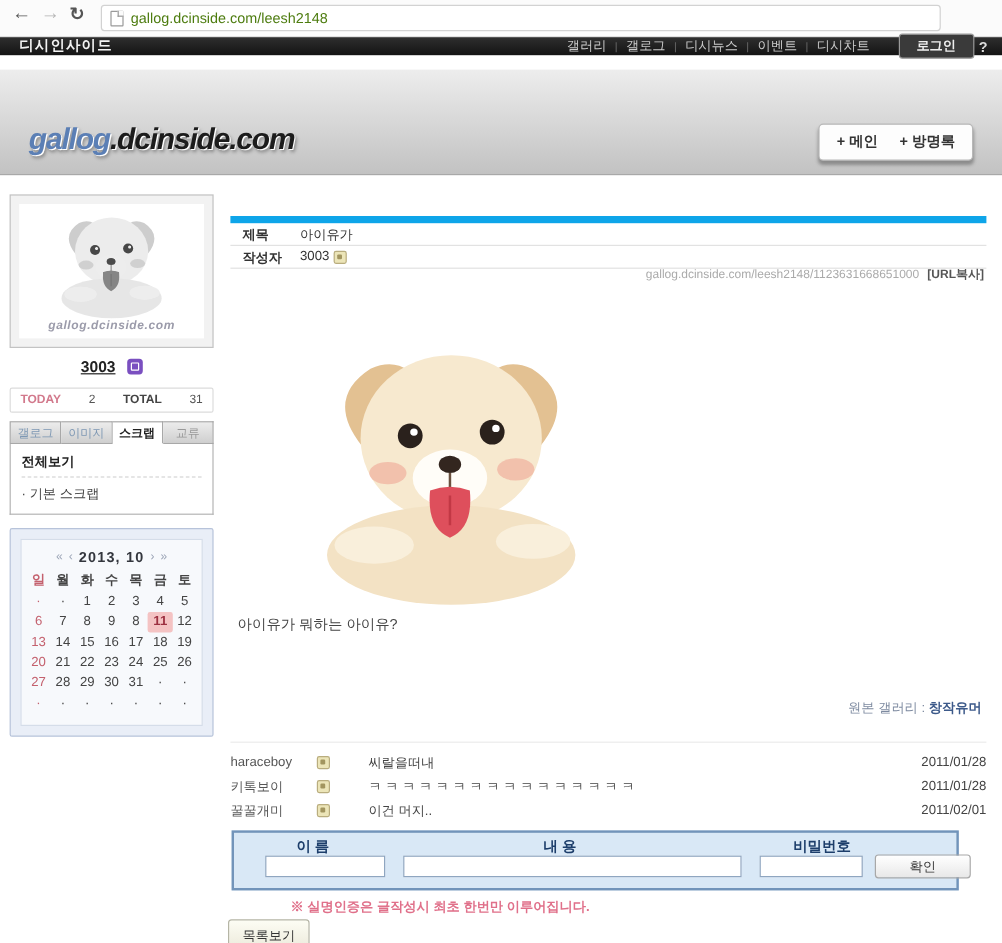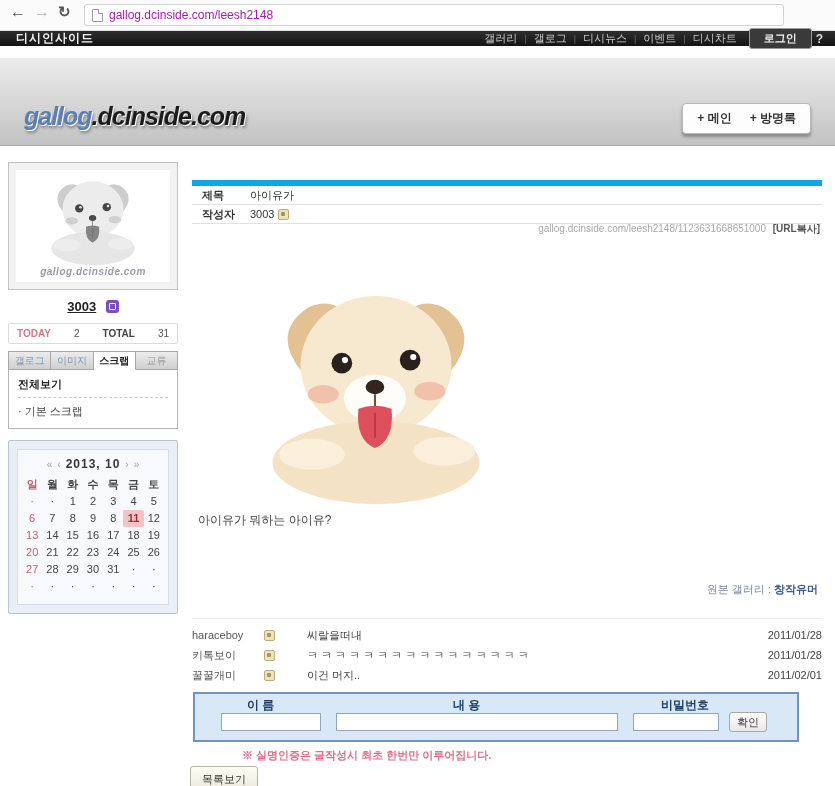--- a/index.html
+++ b/index.html
@@ -8,29 +8,29 @@
 
   
   .browser-bar { position:absolute; top:0; left:0; width:835px; height:31px; background:#fbfbfb; border-bottom:1px solid #dfdfdf; }
   .bb-icon { position:absolute; top:3px; font-size:16px; color:#555; cursor:pointer; }
   .bb-back { left:10px; }
   .bb-fwd { left:34px; color:#b5b5b5; }
   .bb-reload { left:58px; font-size:15px; font-weight:bold; }
   .url-box { position:absolute; left:84px; top:4px; width:700px; height:22px; background:#fff; border:1px solid #d2d2d2; border-radius:3px; display:flex; align-items:center; padding:0 7px; }
   .page-icon { width:11px; height:13px; border:1px solid #9a9a9a; border-radius:1px; margin-right:6px; position:relative; }
   .page-icon::after { content:""; position:absolute; right:-1px; top:-1px; width:4px; height:4px; background:#fbfbfb; border-left:1px solid #9a9a9a; border-bottom:1px solid #9a9a9a; }
-  .url-text { font-size:12px; color:#a21caf; }
+  .url-text { font-size:12px; color:#4d7c0f; }
 
   
   .topbar { position:absolute; top:31px; left:0; width:835px; height:15px; background:linear-gradient(#2e2e2e,#141414); display:flex; align-items:center; }
   .brand { margin-left:16px; color:#f2f2f2; font-size:12px; font-weight:bold; letter-spacing:1px; cursor:pointer; }
   .topnav { margin-left:auto; margin-right:12px; display:flex; align-items:center; gap:7px; font-size:11px; color:#c9c9c9; }
   .topnav .nav-item { cursor:pointer; }
   .topnav .sep { color:#6a6a6a; font-size:9px; }
-  .login-btn { border:1px solid #9a9a9a; border-radius:3px; background:#3a3a3a; color:#eee; font-size:11px; font-weight:bold; padding:2px 14px; margin-left:0; cursor:pointer; }
+  .login-btn { border:1px solid #9a9a9a; border-radius:3px; background:#3a3a3a; color:#eee; font-size:11px; font-weight:bold; padding:2px 14px; margin-left:12px; cursor:pointer; }
   .help-q { color:#ddd; font-weight:bold; font-size:12px; margin-left:4px; cursor:pointer; }
 
   
   .site-header { position:absolute; top:58px; left:0; width:835px; height:88px; background:linear-gradient(#ededed,#c2c2c2); border-bottom:1px solid #a8a8a8; }
   .logo { position:absolute; left:24px; top:44px; font-size:25px; font-weight:bold; font-style:italic; letter-spacing:-1px; cursor:pointer; text-shadow:1px 1px 0 #fff, 2px 3px 3px rgba(0,0,0,.35); }
   .logo .lg-blue { color:#5b7fb5;margin-top:10px; }
   .logo .lg-dark { color:#1c1c1c; }
   .hdr-buttons { position:absolute; right:24px; top:45px; background:#fdfdfd; border:1px solid #b8b8b8; border-radius:4px; box-shadow:0 3px 3px rgba(0,0,0,.3); padding:6px 14px; display:flex; gap:18px; }
   .hdr-btn { font-size:12px; font-weight:bold; color:#333; cursor:pointer; white-space:nowrap; }
 
@@ -97,21 +97,21 @@
   .cf-labels { position:relative; height:18px; font-size:12px; font-weight:bold; color:#1d3e6b; }
   .cf-label { position:absolute; top:3px; }
   .cf-label-name { left:52px; }
   .cf-label-content { left:258px; }
   .cf-label-pw { left:466px; }
   .cf-inputs { position:relative; height:26px; }
   .cf-input { position:absolute; top:1px; height:18px; background:#fff; border:1px solid #8fa6c0; font-size:11px; padding:0 4px; }
   .cf-input-name { left:26px; width:100px; }
   .cf-input-content { left:141px; width:282px; }
   .cf-input-pw { left:438px; width:86px; }
-  .cf-submit { position:absolute; left:534px; top:0; width:38px; height:20px; background:linear-gradient(#fff,#e8e8e8); border:1px solid #a8a8a8; border-radius:3px; font-size:11px; color:#333; cursor:pointer; font-family:inherit; }
+  .cf-submit { position:absolute; left:534px; top:0; width:80px; height:20px; background:linear-gradient(#fff,#e8e8e8); border:1px solid #a8a8a8; border-radius:3px; font-size:11px; color:#333; cursor:pointer; font-family:inherit; }
   .notice { position:absolute; left:56px; top:586px; font-size:11px; font-weight:bold; color:#e0708a; }
   .list-btn { position:absolute; left:4px; top:604px; padding:5px 11px; background:linear-gradient(#fdfdf4,#ebe9da); border:1px solid #b5b5a5; border-radius:3px; font-size:11px; color:#333; cursor:pointer; font-family:inherit; }
 </style>
 </head>
 <body>
 
 <svg width="0" height="0" style="position:absolute" aria-hidden="true">
   <defs>
     <g id="puppy">
       <path d="M48,100 Q18,62 55,38 Q82,26 98,54 Q76,74 70,112 Z" fill="#e3c192"></path>

